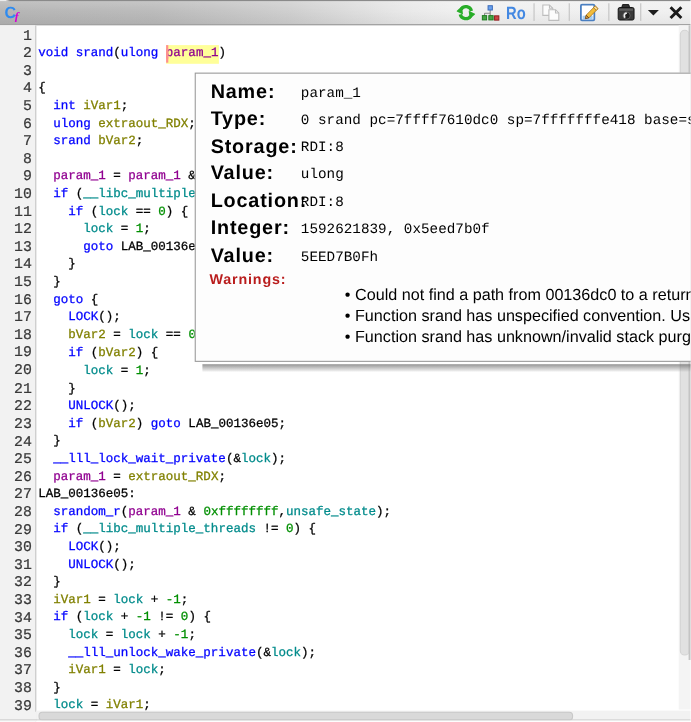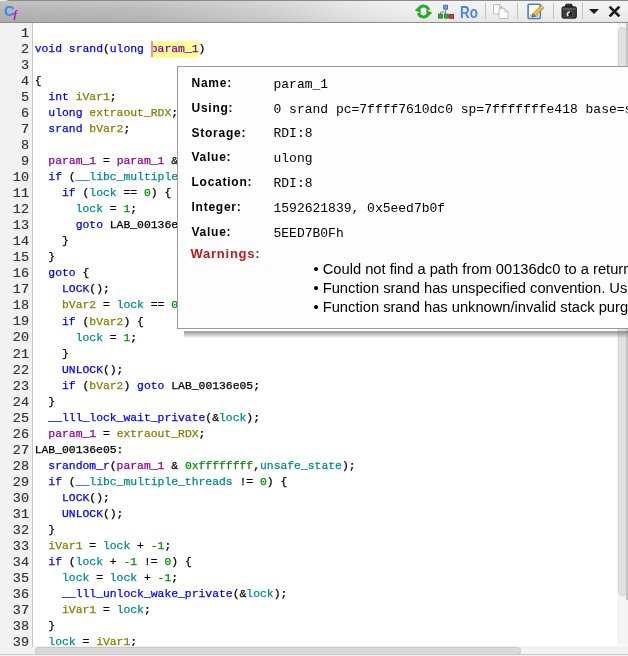--- a/index.html
+++ b/index.html
@@ -34,21 +34,21 @@
   #cursor{position:absolute;left:150.9px;top:41.2px;width:2.6px;height:16.2px;background:#ff8f8f;}
   
   #vsb{position:absolute;left:617px;top:23px;width:11px;height:622px;background:#f4f4f4;}
   #vthumb{position:absolute;left:0.7px;top:3.5px;width:7.6px;height:567px;background:#e1e1e1;border:1px solid #d4d4d4;border-radius:5px;}
   #hsb{position:absolute;left:33px;top:645.5px;width:595px;height:8.5px;background:#f2f2f2;}
   #hthumb{position:absolute;left:2px;top:1.4px;width:484px;height:6px;background:#d9d9d9;border:1px solid #c8c8c8;border-radius:3.5px;}
   #blcorner{position:absolute;left:0;top:647px;width:33px;height:9px;background:#f2f2f2;}
   
   #popup{position:absolute;left:177px;top:66px;width:465px;height:261px;background:#fdfdfd;
      border:1px solid #9b9b9b;}
-  .plabel{position:absolute;left:13.5px;font-size:12px;font-weight:bold;color:#000;line-height:13px;letter-spacing:0.75px;}
+  .plabel{position:absolute;left:13.5px;font-size:18px;font-weight:bold;color:#000;line-height:13px;letter-spacing:0.75px;}
   .pval{position:absolute;left:95.5px;font-family:"Liberation Mono",monospace;font-size:13px;color:#000;line-height:13px;white-space:pre;}
   .pwarn{position:absolute;left:12.5px;font-size:13px;font-weight:bold;color:#b91c1c;line-height:13px;letter-spacing:0.75px;}
   .pbullet{position:absolute;left:135.5px;font-size:14.7px;color:#000;line-height:14.7px;white-space:pre;}
 </style>
 </head>
 <body>
 <div id="win">
   <div id="titlebar">
     <div class="topline"></div>
     <svg id="cficon" viewBox="0 0 18 17">
@@ -200,21 +200,21 @@
   <div style="position:absolute;left:0;top:655.2px;width:628px;height:0.8px;background:#f2f2f2;"></div>
   <div style="position:absolute;left:626.4px;top:23px;width:1.2px;height:577px;background:#c4c4c4;"></div>
 
   <div style="position:absolute;left:184px;top:331.2px;width:444px;height:6.5px;
        background:linear-gradient(to bottom, rgba(110,110,110,0.62) 18%, rgba(140,140,140,0.45) 55%, rgba(190,190,190,0.12) 100%);
        filter:blur(0.7px);"></div>
 
   <div id="popup">
     <div class="plabel" style="top:9.9px;">Name:</div>
       <div class="pval" style="top:10.8px;">param_1</div>
-    <div class="plabel" style="top:34.7px;">Using:</div>
+    <div class="plabel" style="top:34.7px;">Type:</div>
       <div class="pval" style="top:35.6px;">0 srand pc=7ffff7610dc0 sp=7fffffffe418 base=sp</div>
     <div class="plabel" style="top:59.5px;">Storage:</div>
       <div class="pval" style="top:60.4px;">RDI:8</div>
     <div class="plabel" style="top:84.3px;">Value:</div>
       <div class="pval" style="top:85.3px;">ulong</div>
     <div class="plabel" style="top:109.2px;">Location:</div>
       <div class="pval" style="top:110.1px;">RDI:8</div>
     <div class="plabel" style="top:134.0px;">Integer:</div>
       <div class="pval" style="top:134.9px;">1592621839, 0x5eed7b0f</div>
     <div class="plabel" style="top:158.8px;">Value:</div>

